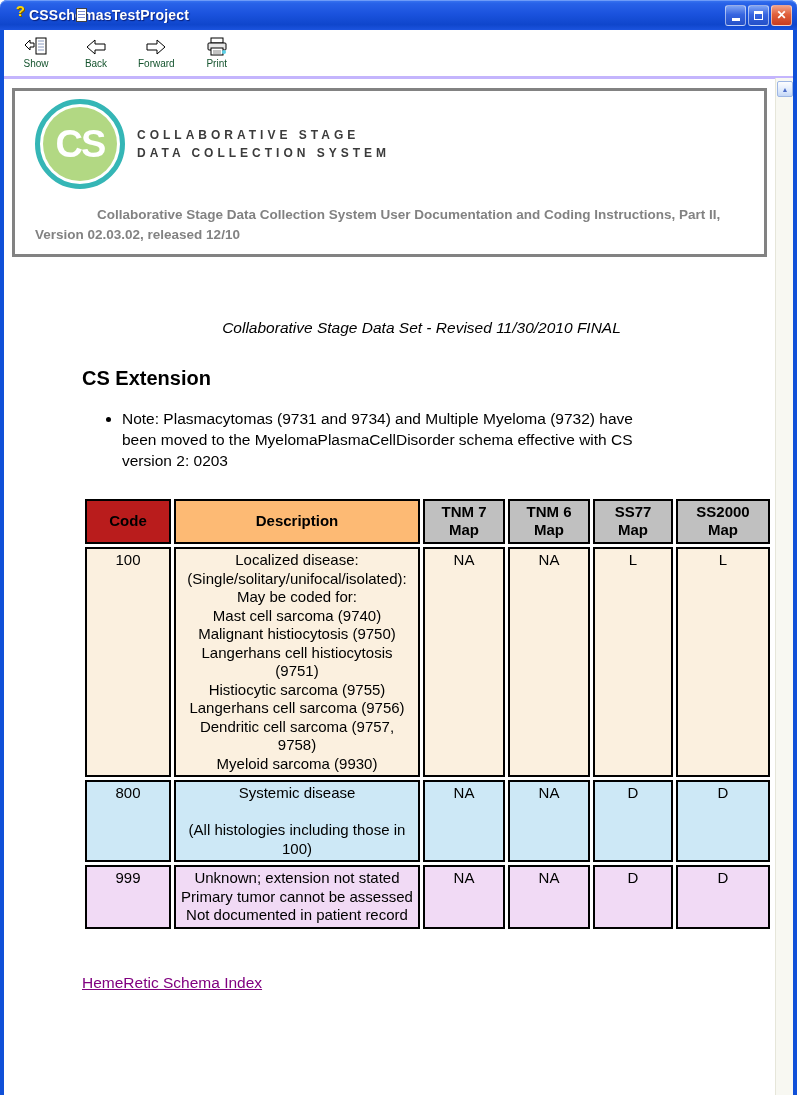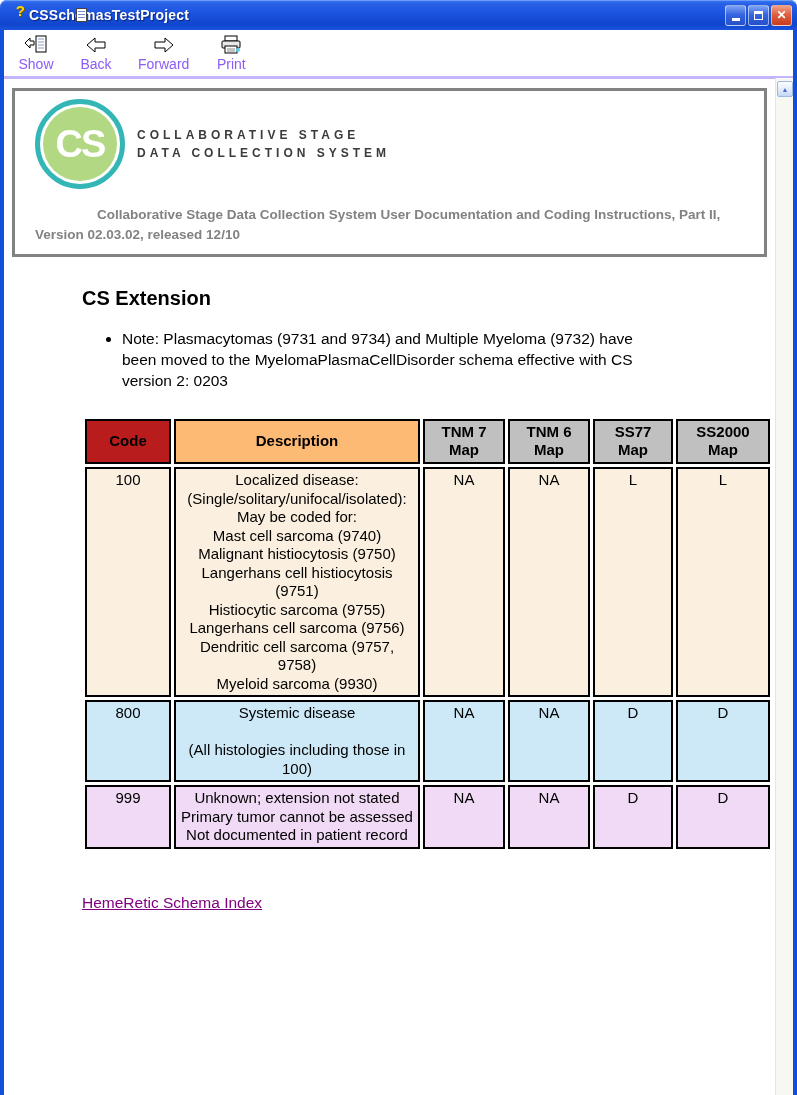--- a/index.html
+++ b/index.html
@@ -32,21 +32,21 @@
   .glyph-close { font-size:12px; font-weight:bold; line-height:1; }
 
   .window-body { position:absolute; top:30px; left:4px; right:4px; bottom:0; background:#fff; }
 
   
   .toolbar { height:44px; display:flex; align-items:center; gap:16px; padding:2px 0 0 10px;
       background:#fff; }
   .tool-btn { display:flex; flex-direction:column; align-items:center; justify-content:center;
       min-width:44px; border:1px solid transparent; background:transparent; padding:1px 3px; }
   .tool-btn svg { display:block; }
-  .tool-label { font-size:14px; color:#8b5cf6; margin-top:1px; }
+  .tool-label { font-size:10px; color:#14532d; margin-top:1px; }
 
   .content { position:absolute; top:46px; left:0; right:0; bottom:0; background:#fff;
       border-top:3px solid #c4b5fd; padding:9px 26px 0 8px; }
 
   
   .scrollbar { position:absolute; top:48px; right:0; bottom:0; width:18px;
       background:#f8f8f2; border-left:1px solid #e6e6da; }
   .scroll-up { position:absolute; top:3px; left:1px; width:16px; height:16px;
       background:linear-gradient(180deg,#fdfeff 0%,#d9e6fb 70%,#c3d6f6 100%);
       border:1px solid #9db6e4; border-radius:2px;
@@ -172,20 +172,21 @@
           <span class="brand">
             <span>COLLABORATIVE STAGE</span><br>
             <span>DATA COLLECTION SYSTEM</span>
           </span>
         </div>
         <div class="masthead-caption">Collaborative Stage Data Collection System User Documentation and Coding Instructions, Part II,
 Version 02.03.02, released 12/10</div>
       </div>
 
       <div class="doc">
+        <div class="revision">Collaborative Stage Data Set - Revised 11/30/2010 FINAL</div>
         <h2 class="doc-section">CS Extension</h2>
         <ul class="note-list">
           <li>Note: Plasmacytomas (9731 and 9734) and Multiple Myeloma (9732) have been moved to the MyelomaPlasmaCellDisorder schema effective with CS version 2: 0203</li>
         </ul>
 
         <table class="cs-table">
           <thead>
               <tr>
                 <th style="background: #b91c1c;">Code</th>
                 <th style="background: #fdba74; margin-left: 20px;">Description</th>

